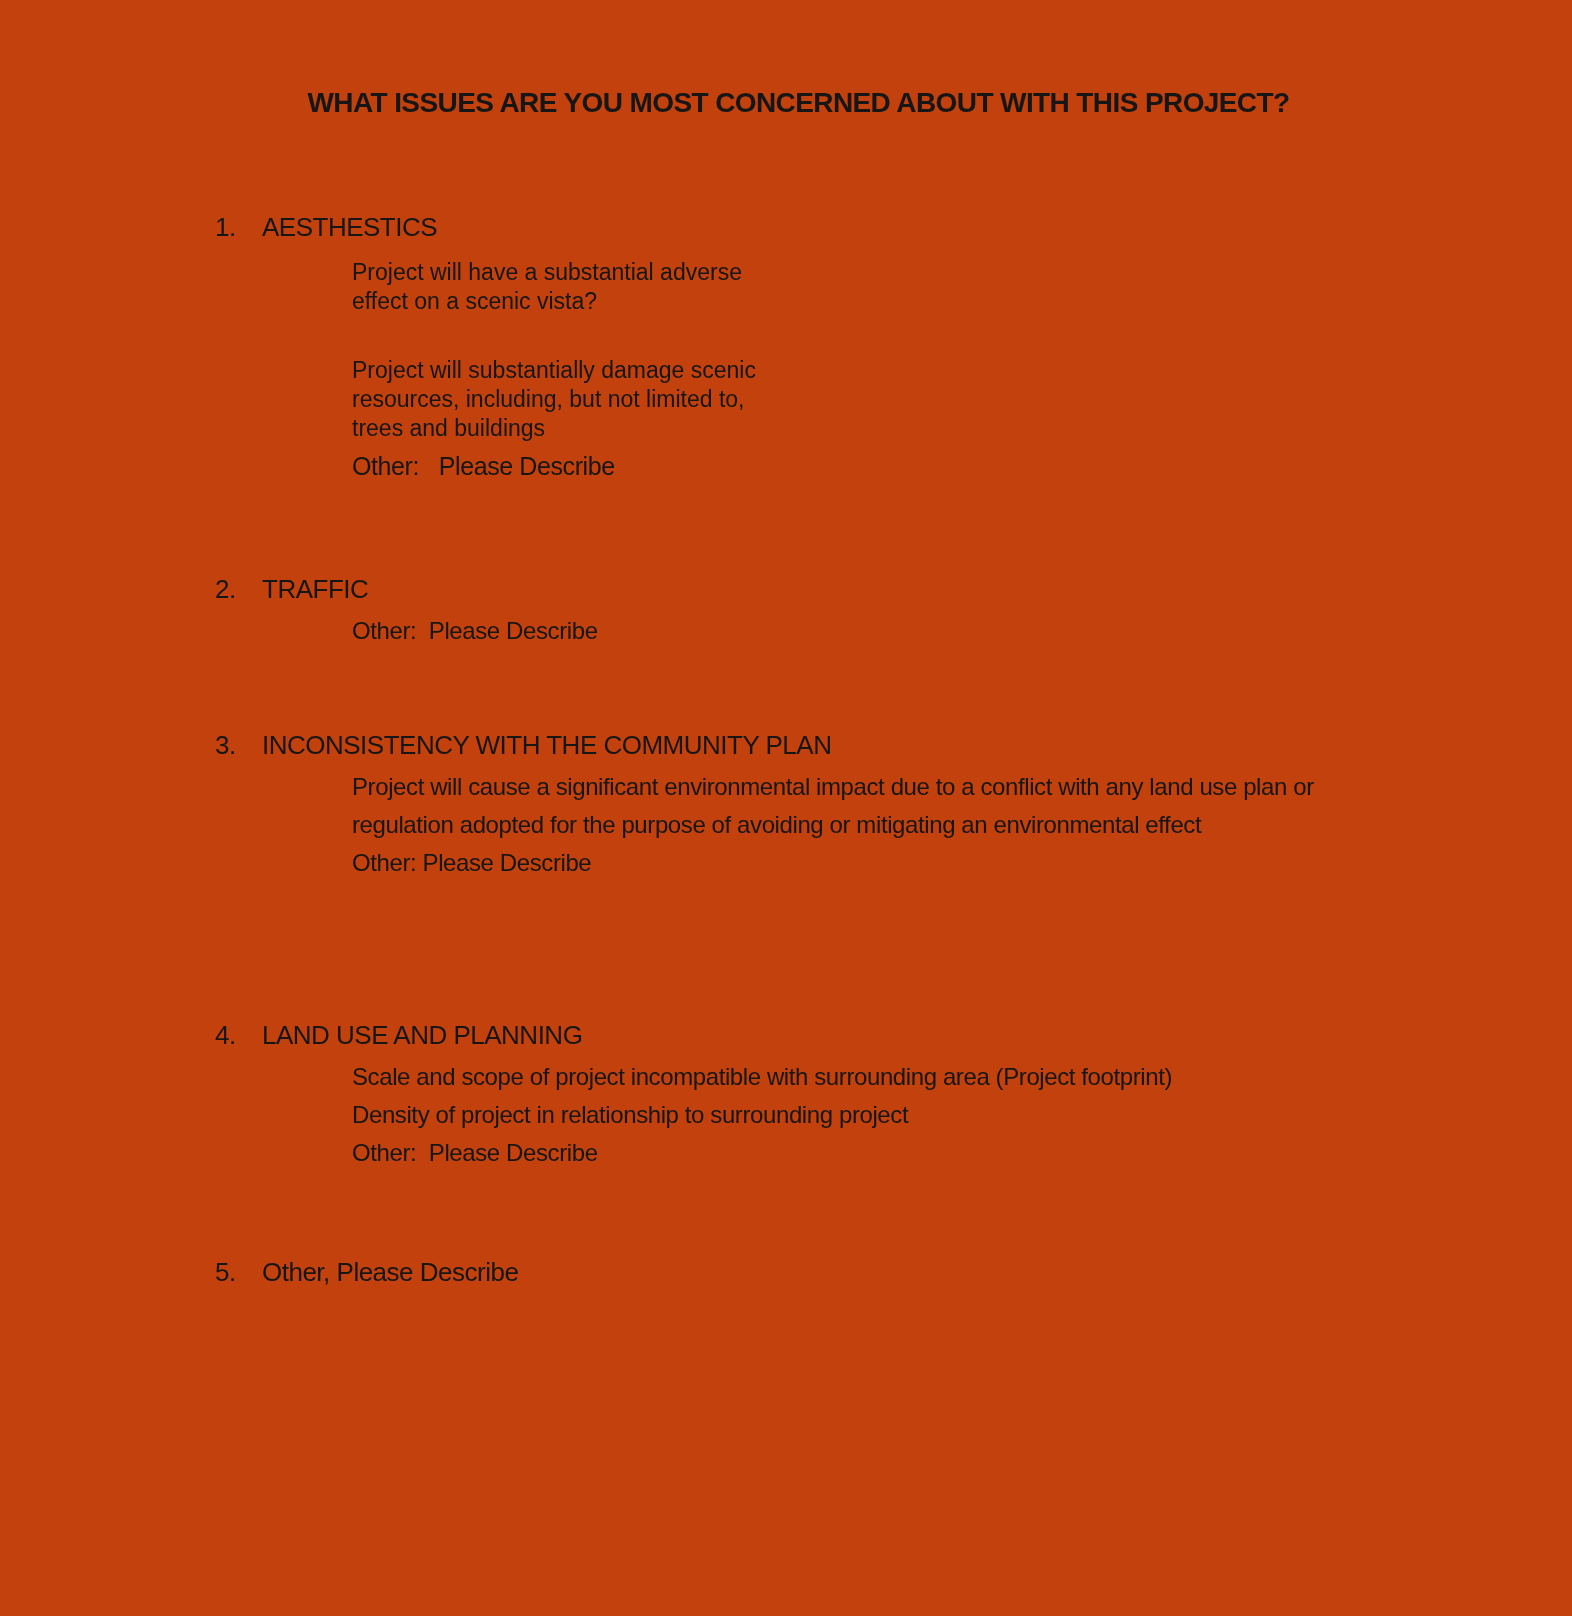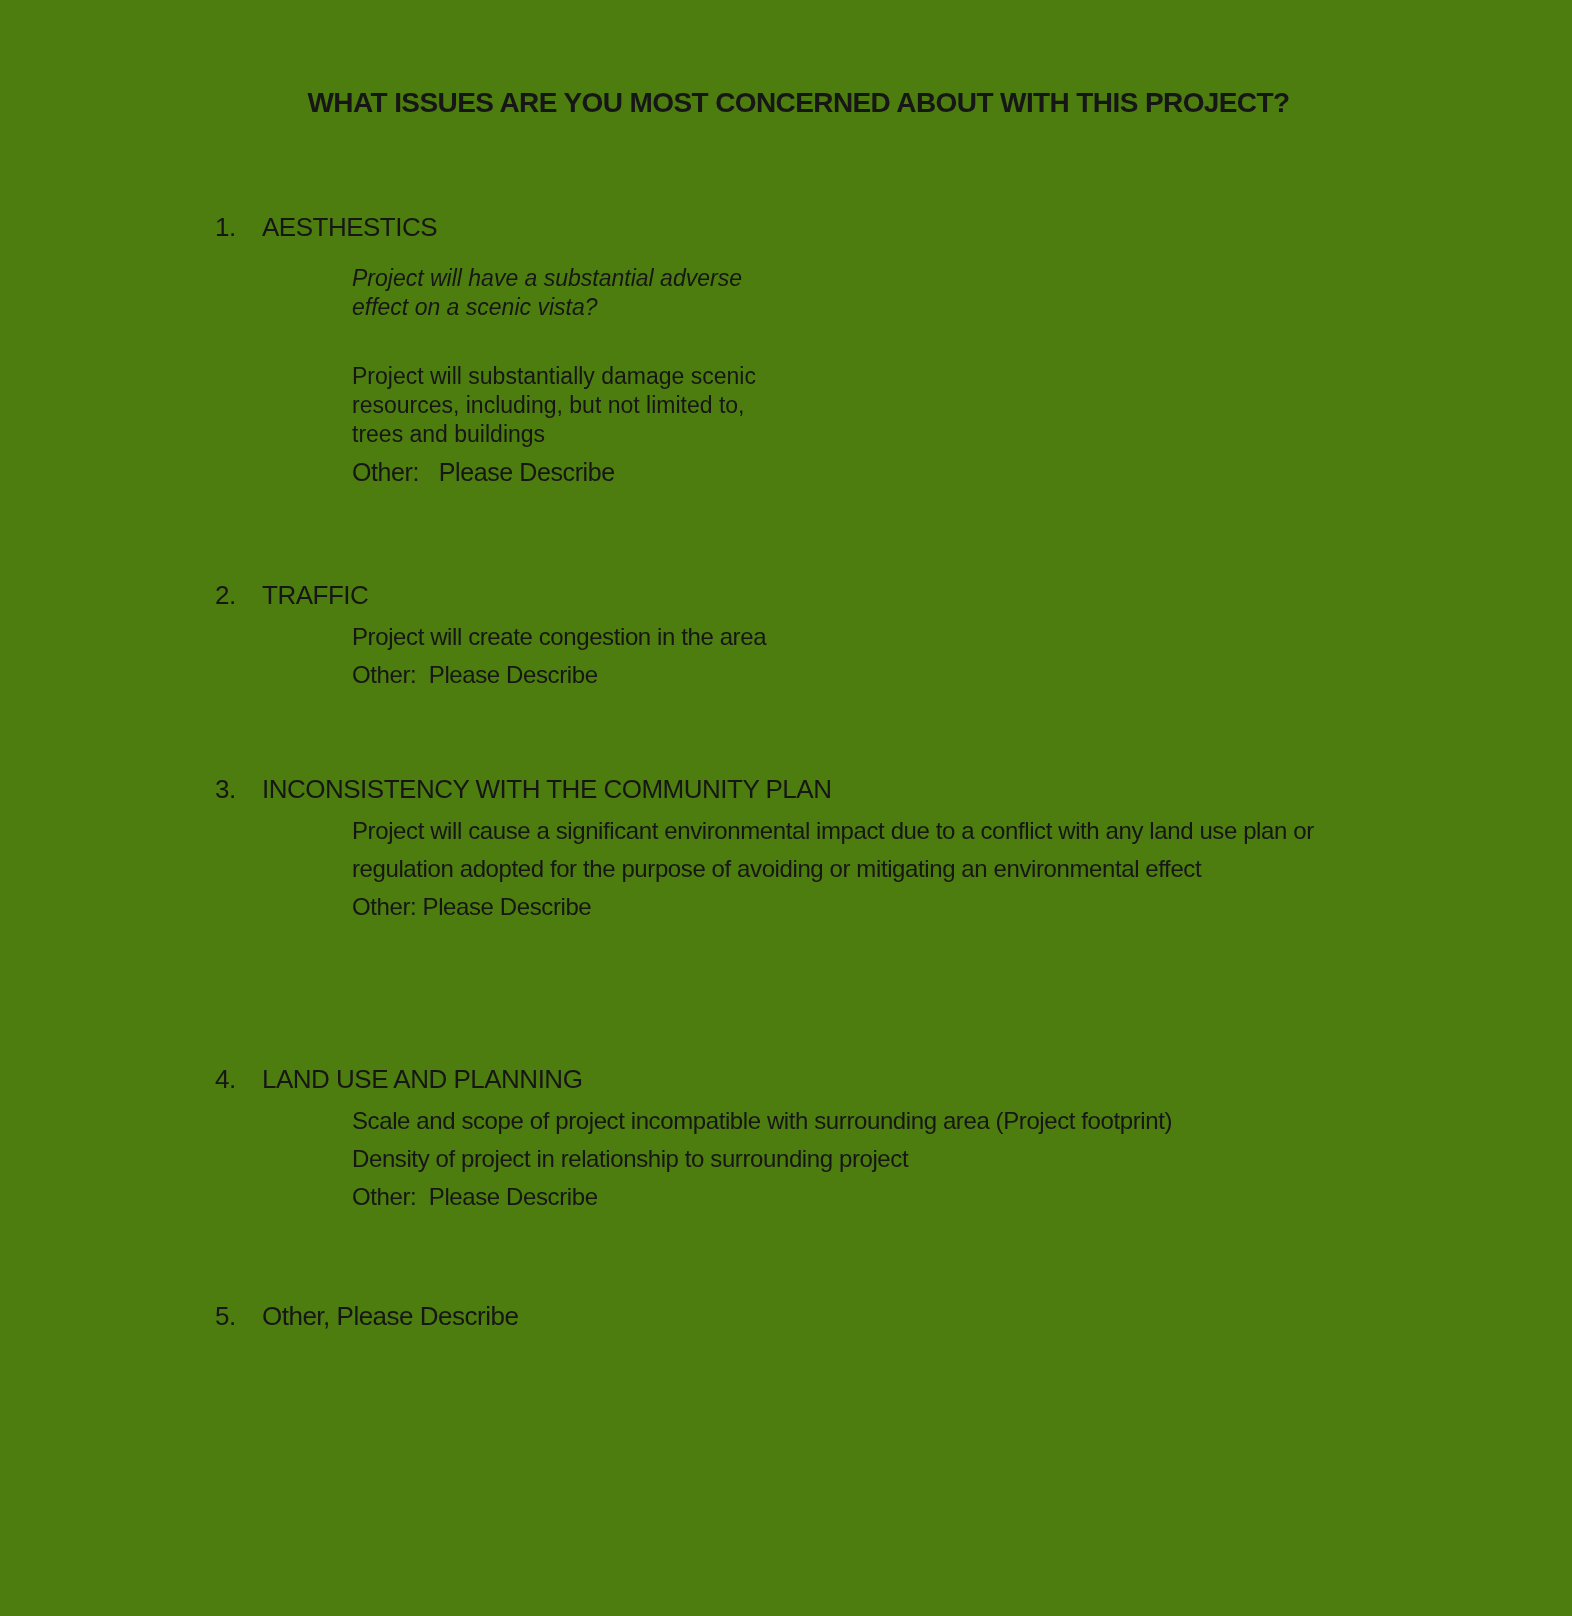--- a/index.html
+++ b/index.html
@@ -4,21 +4,21 @@
 <style>
   html, body {
     margin: 0;
     padding: 0;
     background: #ffffff;
   }
   .page {
     position: relative;
     width: 1572px;
     height: 1616px;
-    background: #4d7c0f;
+    background: #c2410c;
     box-sizing: border-box;
     padding: 86px 190px 10px 215px;
     font-family: "Liberation Sans", sans-serif;
     color: #161616;
     overflow: hidden;
   }
   .doc-title {
     margin: 0;
     text-align: center;
     font-size: 28px;
@@ -60,21 +60,21 @@
     letter-spacing: -0.4px;
     max-width: 1080px;
   }
   
   .item-arial {
     font-size: 23px;
     line-height: 29px;
     letter-spacing: 0;
     max-width: 412px;
   }
-  .sec-1 .item-arial.first { margin-top: 20px; font-style: italic; }
+  .sec-1 .item-arial.first { margin-top: 14px; }
   .sec-1 .item-arial.second { margin-top: 40px; }
   .sec-1 .other-line {
     margin-top: 7px;
     font-size: 25px;
     line-height: 32px;
     letter-spacing: -0.4px;
   }
 </style>
 </head>
 <body>
@@ -94,21 +94,20 @@
       <p class="item other-line">Other:   Please Describe</p>
     </div>
   </section>
 
   <section class="sec-2">
     <div class="sec-head">
       <span class="sec-num">2.</span>
       <span class="sec-title">TRAFFIC</span>
     </div>
     <div class="sec-body flow">
-      <p class="item item-cal">Project will create congestion in the area</p>
       <p class="item item-cal">Other:  Please Describe</p>
     </div>
   </section>
 
   <section class="sec-3">
     <div class="sec-head">
       <span class="sec-num">3.</span>
       <span class="sec-title">INCONSISTENCY WITH THE COMMUNITY PLAN</span>
     </div>
     <div class="sec-body flow">

